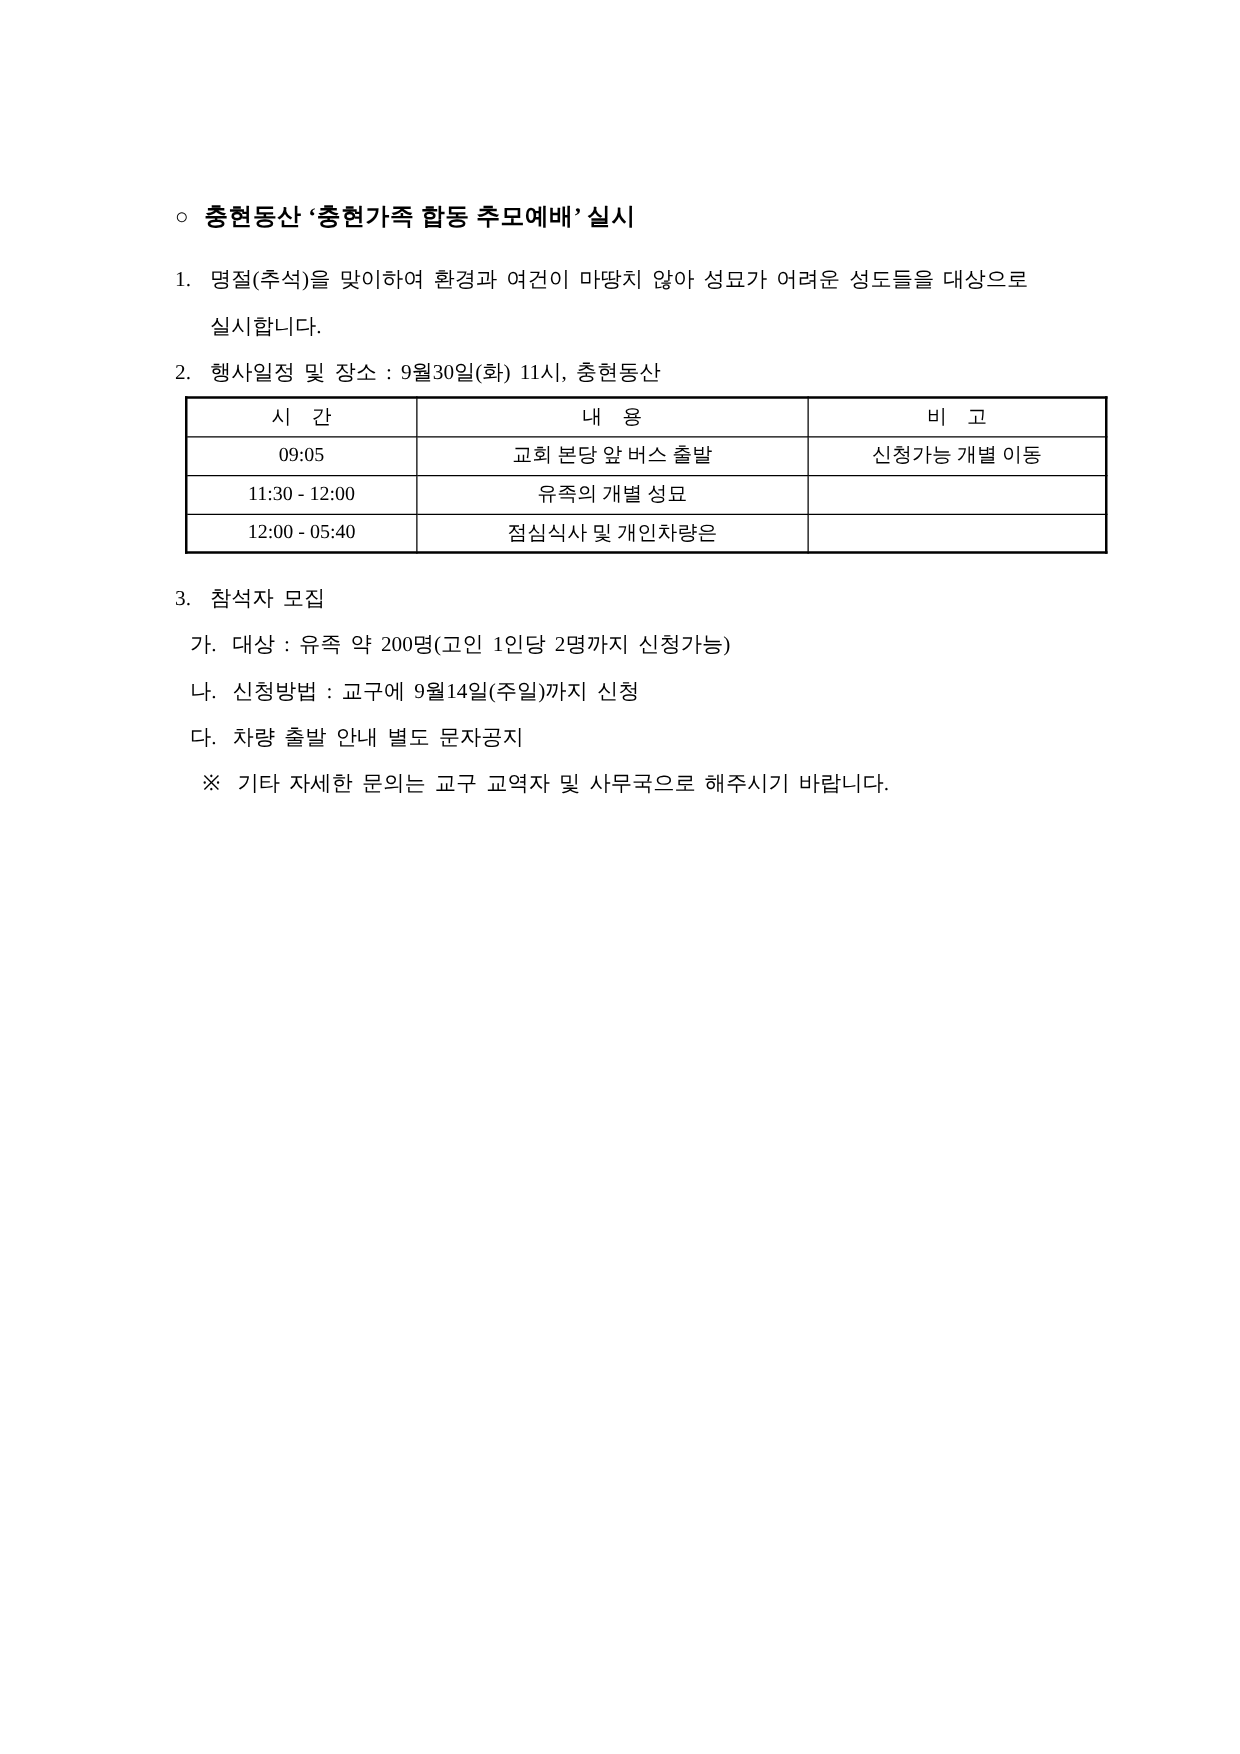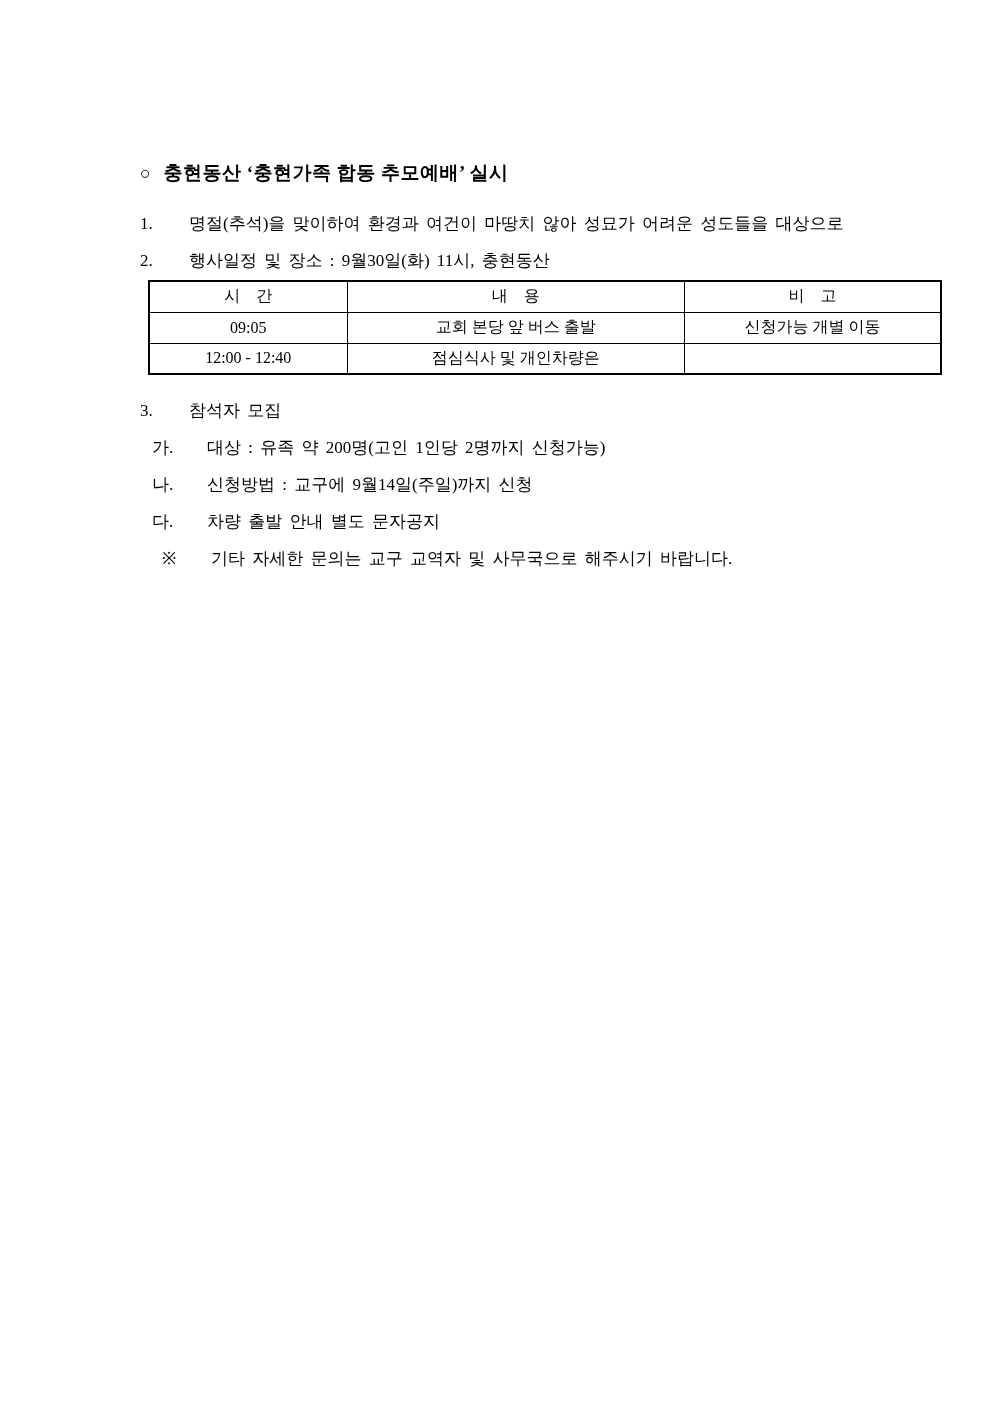--- a/index.html
+++ b/index.html
@@ -35,30 +35,30 @@
   .para {
     display: flex;
     font-size: 17px;
     line-height: 37px;
     word-spacing: 3px;
   }
   .para .num {
     width: 28px;
     flex-shrink: 0;
   }
-  .para .ptext { flex: 1; margin-left: 21px; }
+  .para .ptext { flex: 1; }
   .pline { display: block; }
   .para.sub { padding-left: 12px; }
   .para.sub .num { width: 34px; }
   .para.note-line { padding-left: 22px; }
   .para.note-line .num { width: 28px; }
 
   table.schedule {
     border-collapse: collapse;
-    width: 794px;
+    width: 738px;
     margin: 1px 0 17px 8px;
     border: 2px solid #000000;
     table-layout: fixed;
     padding-left: 19px;
   }
   table.schedule th, table.schedule td {
     border: 1px solid #000000;
     height: 31px;
     text-align: center;
     vertical-align: middle;
@@ -81,20 +81,21 @@
 
     <div class="title-row">
       <span class="bullet">○</span>
       <span class="title-text">충현동산 ‘충현가족 합동 추모예배’ 실시</span>
     </div>
 
     <div class="para">
       <span class="num">1.</span>
       <span class="ptext">
         <span class="pline">명절(추석)을 맞이하여 환경과 여건이 마땅치 않아 성묘가 어려운 성도들을 대상으로</span>
+        <span class="pline">실시합니다.</span>
       </span>
     </div>
 
     <div class="para">
       <span class="num">2.</span>
       <span class="ptext">
         <span class="pline">행사일정 및 장소 : 9월30일(화) 11시, 충현동산</span>
       </span>
     </div>
 
@@ -111,21 +112,26 @@
           <th>비　고</th>
         </tr>
       </thead>
       <tbody>
         <tr>
           <td>09:05</td>
           <td>교회 본당 앞 버스 출발</td>
           <td>신청가능 개별 이동</td>
         </tr>
         <tr>
-          <td>12:00 - 12:40</td>
+          <td>11:30 - 12:00</td>
+          <td>유족의 개별 성묘</td>
+          <td></td>
+        </tr>
+        <tr>
+          <td>12:00 - 05:40</td>
           <td>점심식사 및 개인차량은</td>
           <td></td>
         </tr>
       </tbody>
     </table>
 
     <div class="para">
       <span class="num">3.</span>
       <span class="ptext">
         <span class="pline">참석자 모집</span>

